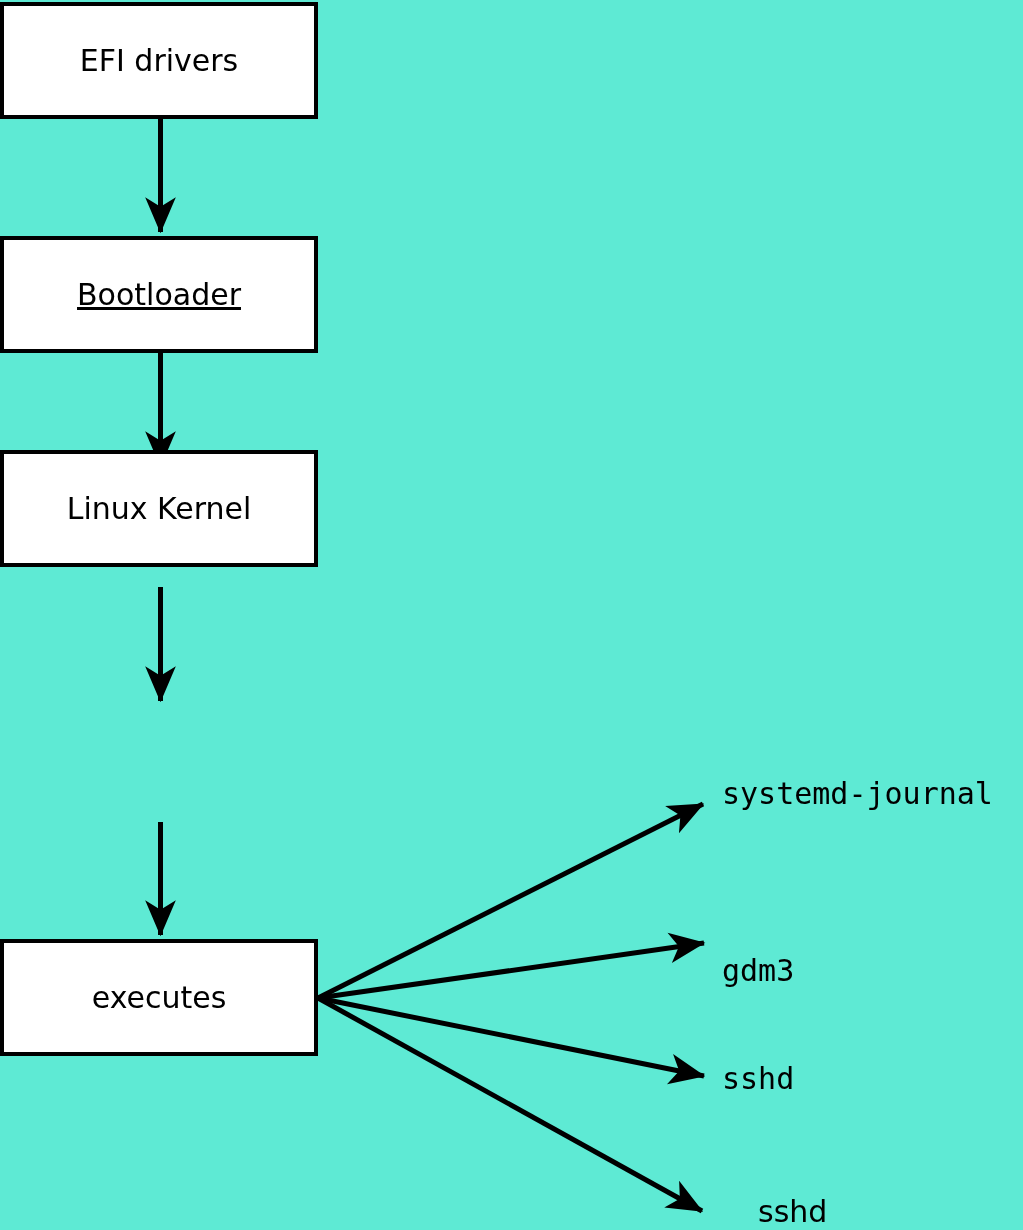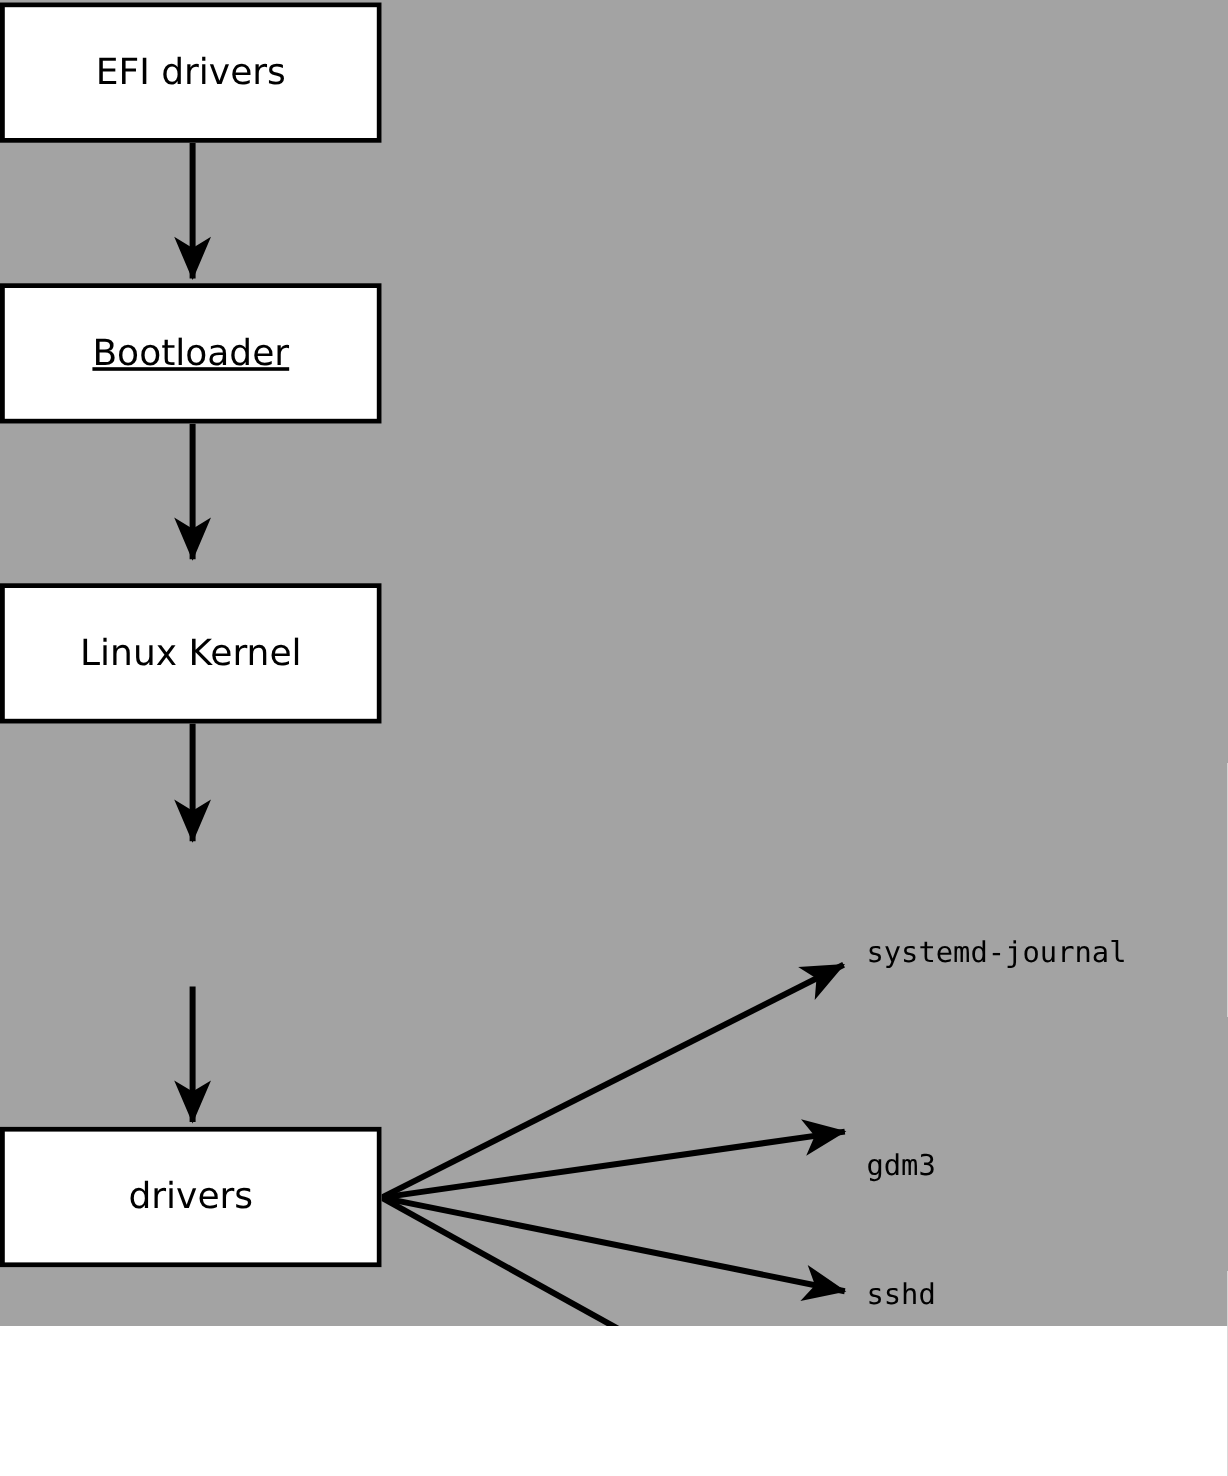--- a/index.html
+++ b/index.html
@@ -4,22 +4,22 @@
 <style>
   html, body {
     margin: 0;
     padding: 0;
     background: #ffffff;
     font-family: "DejaVu Sans", "Liberation Sans", sans-serif;
   }
   #canvas {
     position: relative;
     width: 1023px;
-    height: 1105px;
-    background: #a3a3a3;
+    height: 1230px;
+    background: #5eead4;
     overflow: hidden;
     color: #000000;
     text-align: right;
   }
   .flow-box {
     position: absolute;
     left: 0;
     width: 318px;
     height: 117px;
     box-sizing: border-box;
@@ -27,36 +27,36 @@
     background: #ffffff;
     display: flex;
     align-items: center;
     justify-content: center;
     font-size: 30px;
     line-height: 1;
     color: #000000;
   }
   .box-efi       { top: 2px;   }
   .box-boot      { top: 236px; text-decoration: underline; }
-  .box-kernel    { top: 486px; }
+  .box-kernel    { top: 450px; }
   .box-initramfs { top: 705px; }
   .box-systemd   { top: 939px; }
   .note {
     position: absolute;
     left: 561px;
     top: 165px;
     font-size: 30px;
     line-height: 30px;
     white-space: nowrap;
     color: #000000;
   }
   .spawn-label {
     position: absolute;
     font-family: "DejaVu Sans Mono", "Liberation Mono", monospace;
-    font-size: 24px;
+    font-size: 30px;
     line-height: 30px;
     white-space: nowrap;
     color: #000000;
   }
   .spawn-journal { left: 722px; top: 779px;  }
   .spawn-gdm3    { left: 722px; top: 956px;  }
   .spawn-getty   { left: 722px; top: 1064px; }
   .spawn-sshd    { left: 713px; top: 1197px;
                    font-family: "DejaVu Sans", "Liberation Sans", sans-serif; margin-left: 45px; }
   .arrows-layer {
@@ -99,21 +99,21 @@
   <div class="flow-box box-efi">
     <span>EFI drivers</span>
   </div>
   <div class="flow-box box-boot">
     <span>Bootloader</span>
   </div>
   <div class="flow-box box-kernel">
     <span>Linux Kernel</span>
   </div>
   <div class="flow-box box-systemd">
-    <span>drivers</span>
+    <span>executes</span>
   </div>
 
 
   <div class="spawn-label spawn-journal">systemd-journal</div>
   <div class="spawn-label spawn-gdm3">gdm3</div>
   <div class="spawn-label spawn-getty">sshd</div>
   <div class="spawn-label spawn-sshd">sshd</div>
 
 </div>
 

